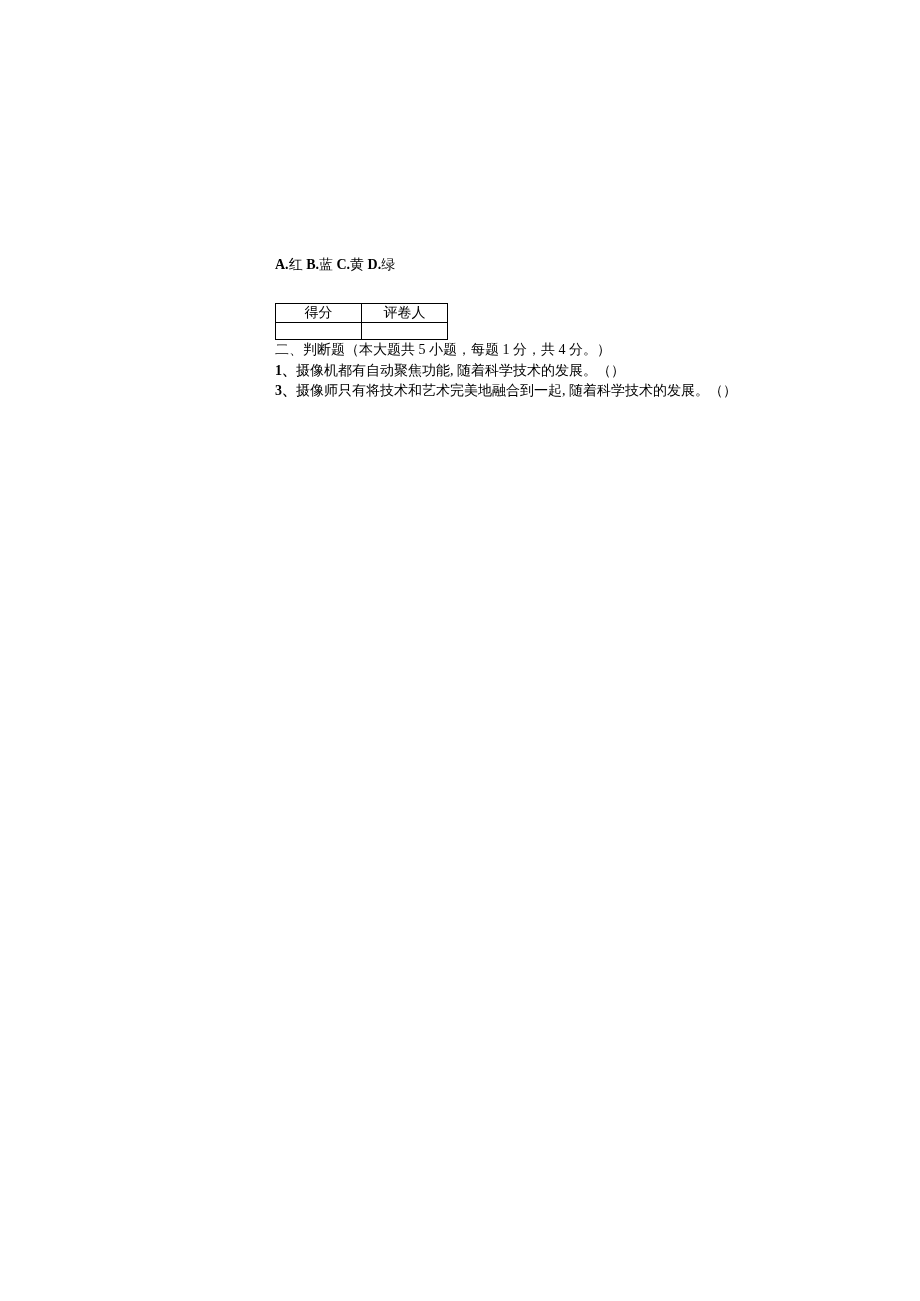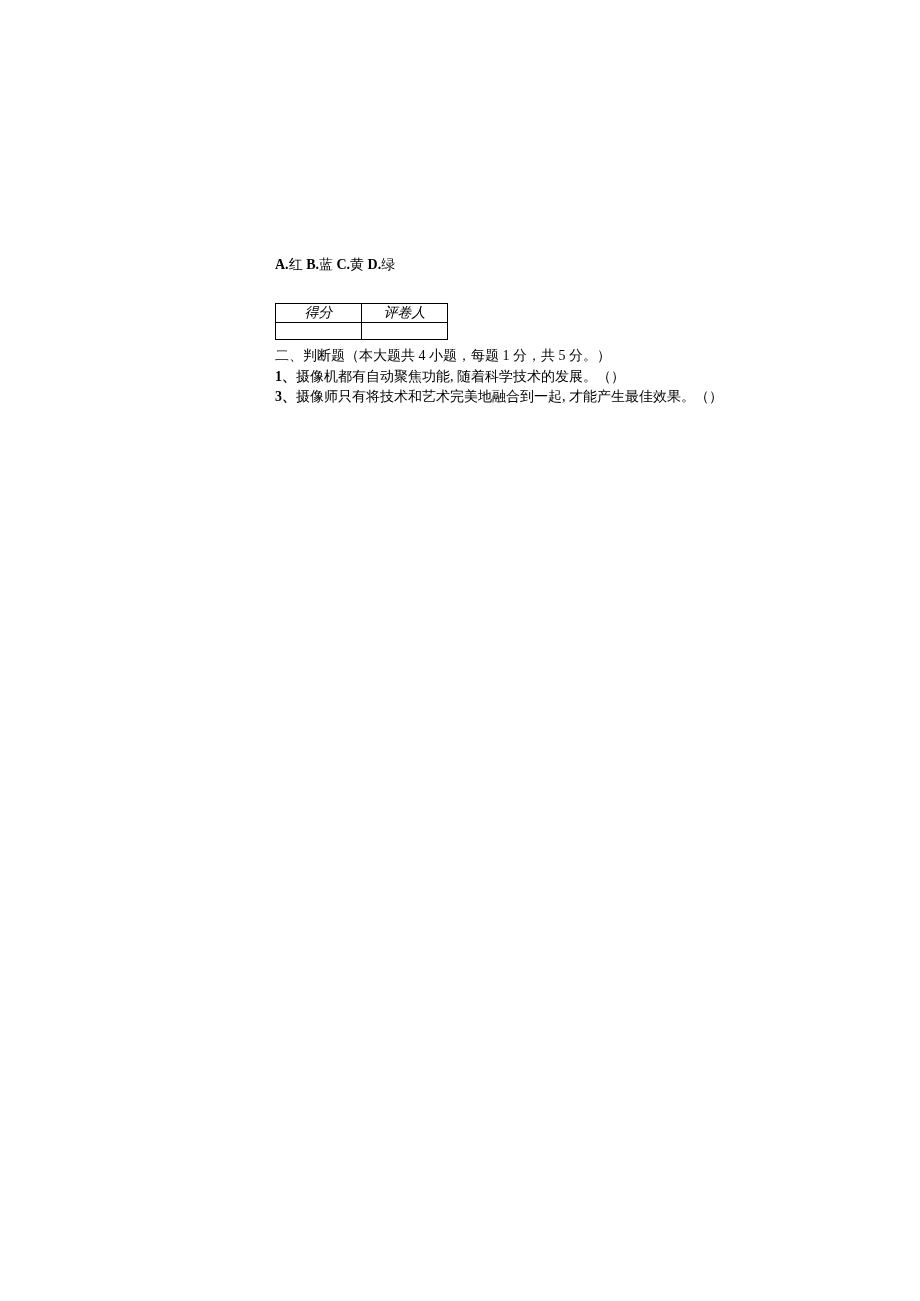--- a/index.html
+++ b/index.html
@@ -19,22 +19,21 @@
     }
     .options-line {
       margin-bottom: 28px;
     }
     .bold {
       font-weight: bold;
       font-family: "Times New Roman", serif;
     }
     .score-table {
       border-collapse: collapse;
-      margin-bottom: 6px;
-      font-style: italic;
+      margin-bottom: 0;
     }
     .score-table td {
       border: 1px solid #000000;
       padding: 0;
       text-align: center;
       vertical-align: middle;
       line-height: 1.3;
     }
     .score-table .cell-top {
       width: 85px;
@@ -71,24 +70,24 @@
       <td class="cell-top">得分</td>
       <td class="cell-top">评卷人</td>
     </tr>
     <tr>
       <td class="cell-bottom"></td>
       <td class="cell-bottom"></td>
     </tr>
   </tbody>
     </table>
 
-  <div class="body-line">二、判断题（本大题共 4 小题，每题 1 分，共 5 分。）</div>
+  <div class="body-line">二、判断题（本大题共 5 小题，每题 1 分，共 4 分。）</div>
 
   <div class="body-line">
     <span class="num-bold">1</span><span class="punct-bold">、</span><span>摄像机都有自动聚焦功能, 随着科学技术的发展。（）</span>
   </div>
 
 
   <div class="body-line">
-    <span class="num-bold">3</span><span class="punct-bold">、</span><span>摄像师只有将技术和艺术完美地融合到一起, 才能产生最佳效果。（）</span>
+    <span class="num-bold">3</span><span class="punct-bold">、</span><span>摄像师只有将技术和艺术完美地融合到一起, 随着科学技术的发展。（）</span>
   </div>
 
 </div>
 
 </body></html>

